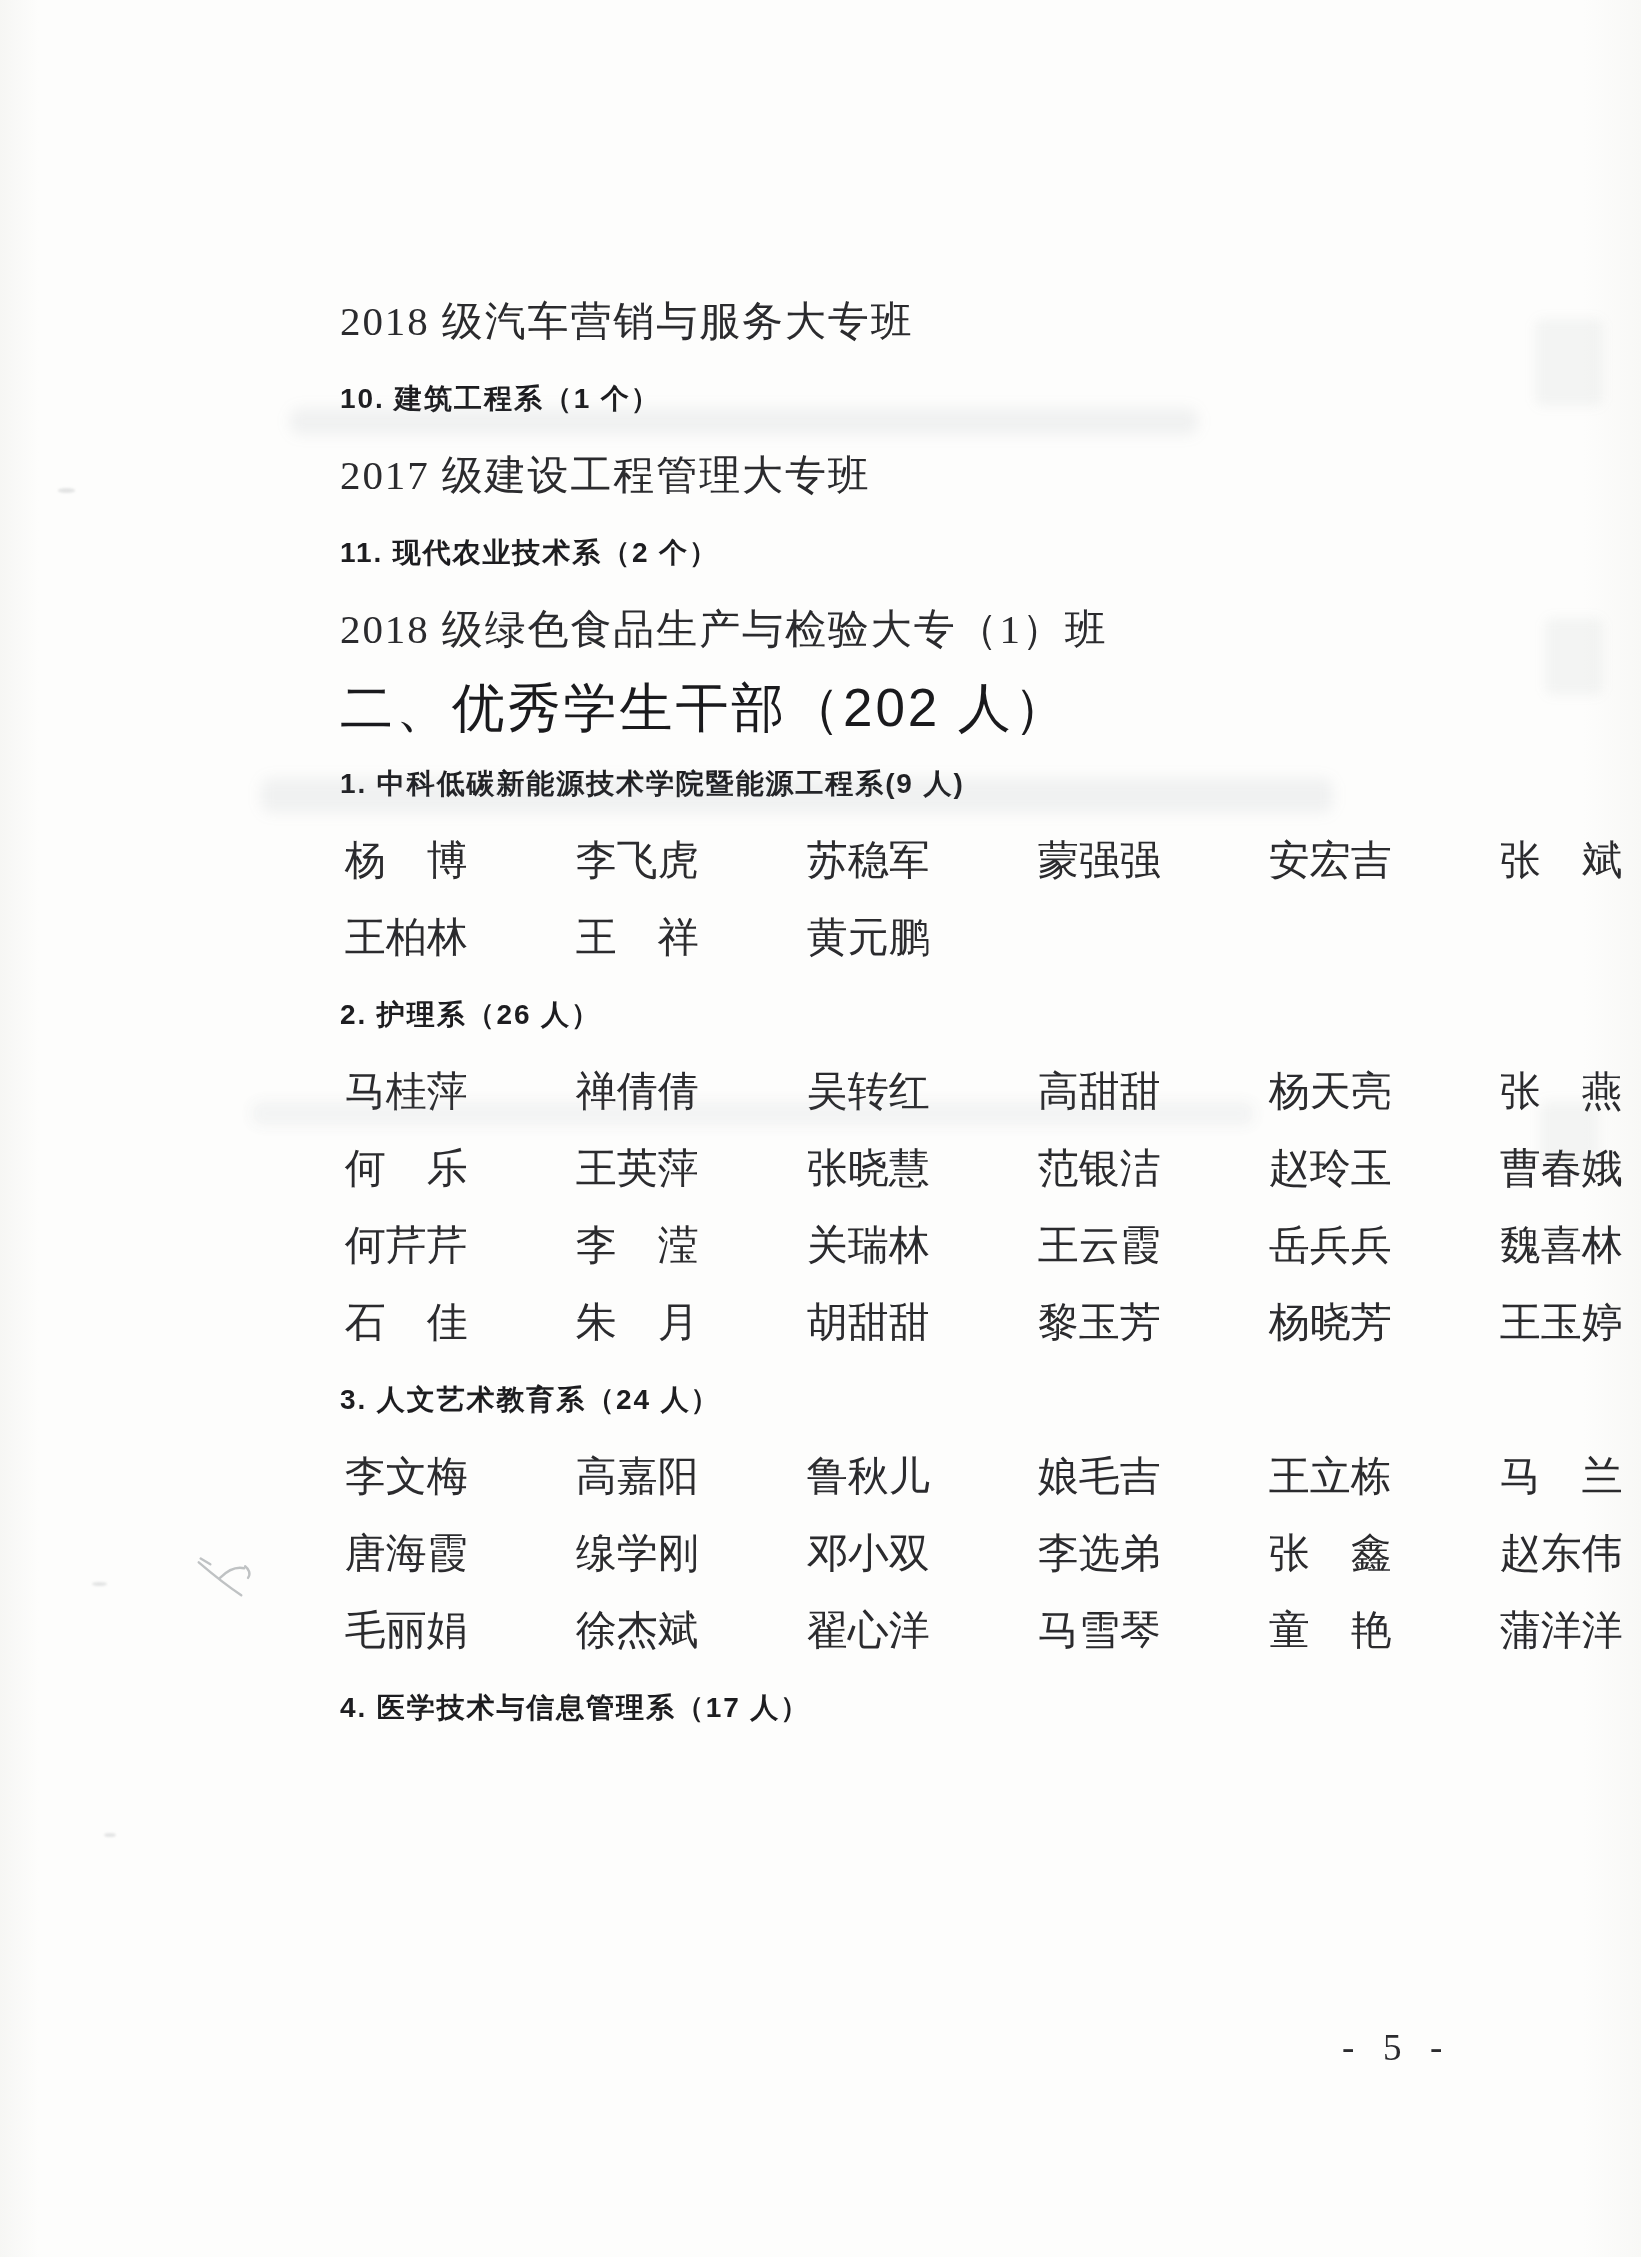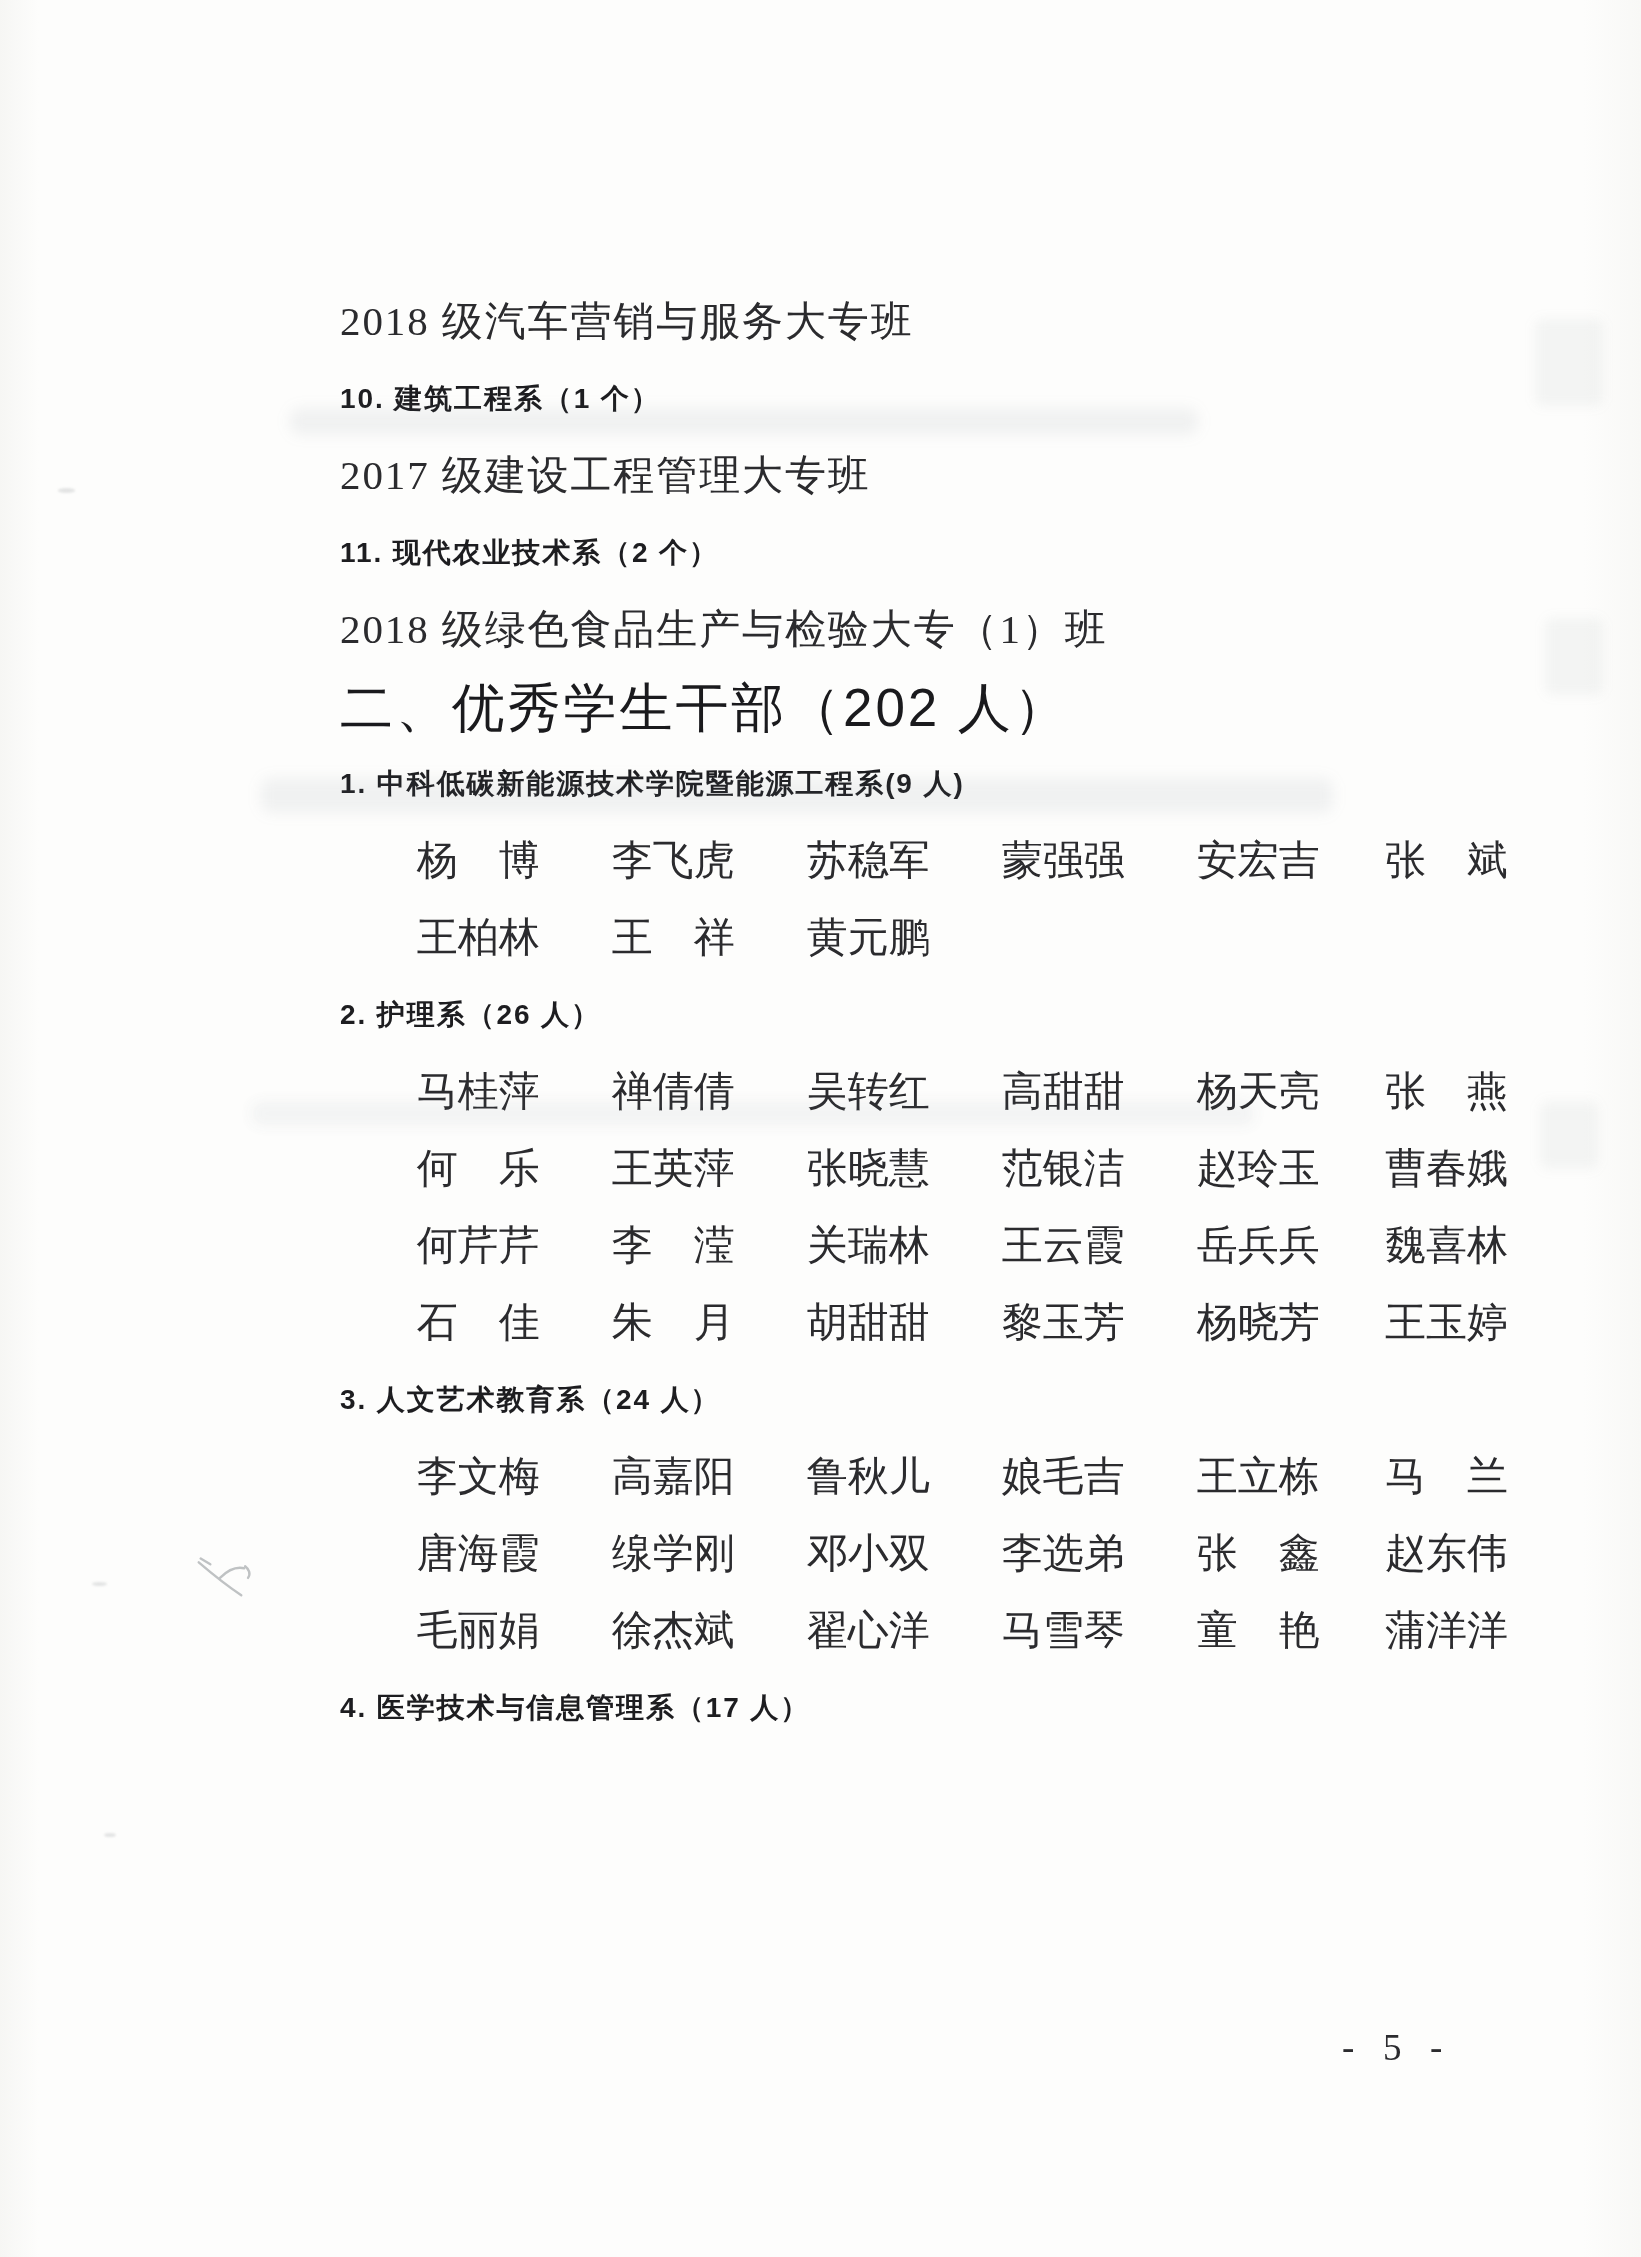--- a/index.html
+++ b/index.html
@@ -5,21 +5,20 @@
   html, body { margin: 0; padding: 0; background: #e8e8e6; }
   .page {
     position: relative;
     width: 1641px;
     height: 2257px;
     margin: 0 auto;
     background: linear-gradient(90deg, #f6f6f4 0px, #fdfdfc 39px, #fdfdfc 1583px, #f8f8f6 1641px);
     overflow: hidden;
     color: #2b2b2e;
     font-family: "Liberation Serif", "DejaVu Serif", serif;
-    text-align: right;
   }
   .content {
     position: absolute;
     left: 340px;
     top: 297px;
     width: 1168px;
   }
   .line {
     height: 77px;
     display: flex;
@@ -46,20 +45,21 @@
     font-size: 53px;
     line-height: 52px;
     letter-spacing: 2.9px;
     color: #1a1a1d;
   }
   .names {
     display: grid;
     grid-template-columns: 195px 195px 195px 195px 195px auto;
     padding-left: 4.8px;
     align-items: start;
+    gap: 36px;
   }
   .nm {
     font-size: 41px;
     line-height: 48px;
     color: #2b2b2e;
     white-space: nowrap;
   }
   .page-number {
     position: absolute;
     left: 1342px;

